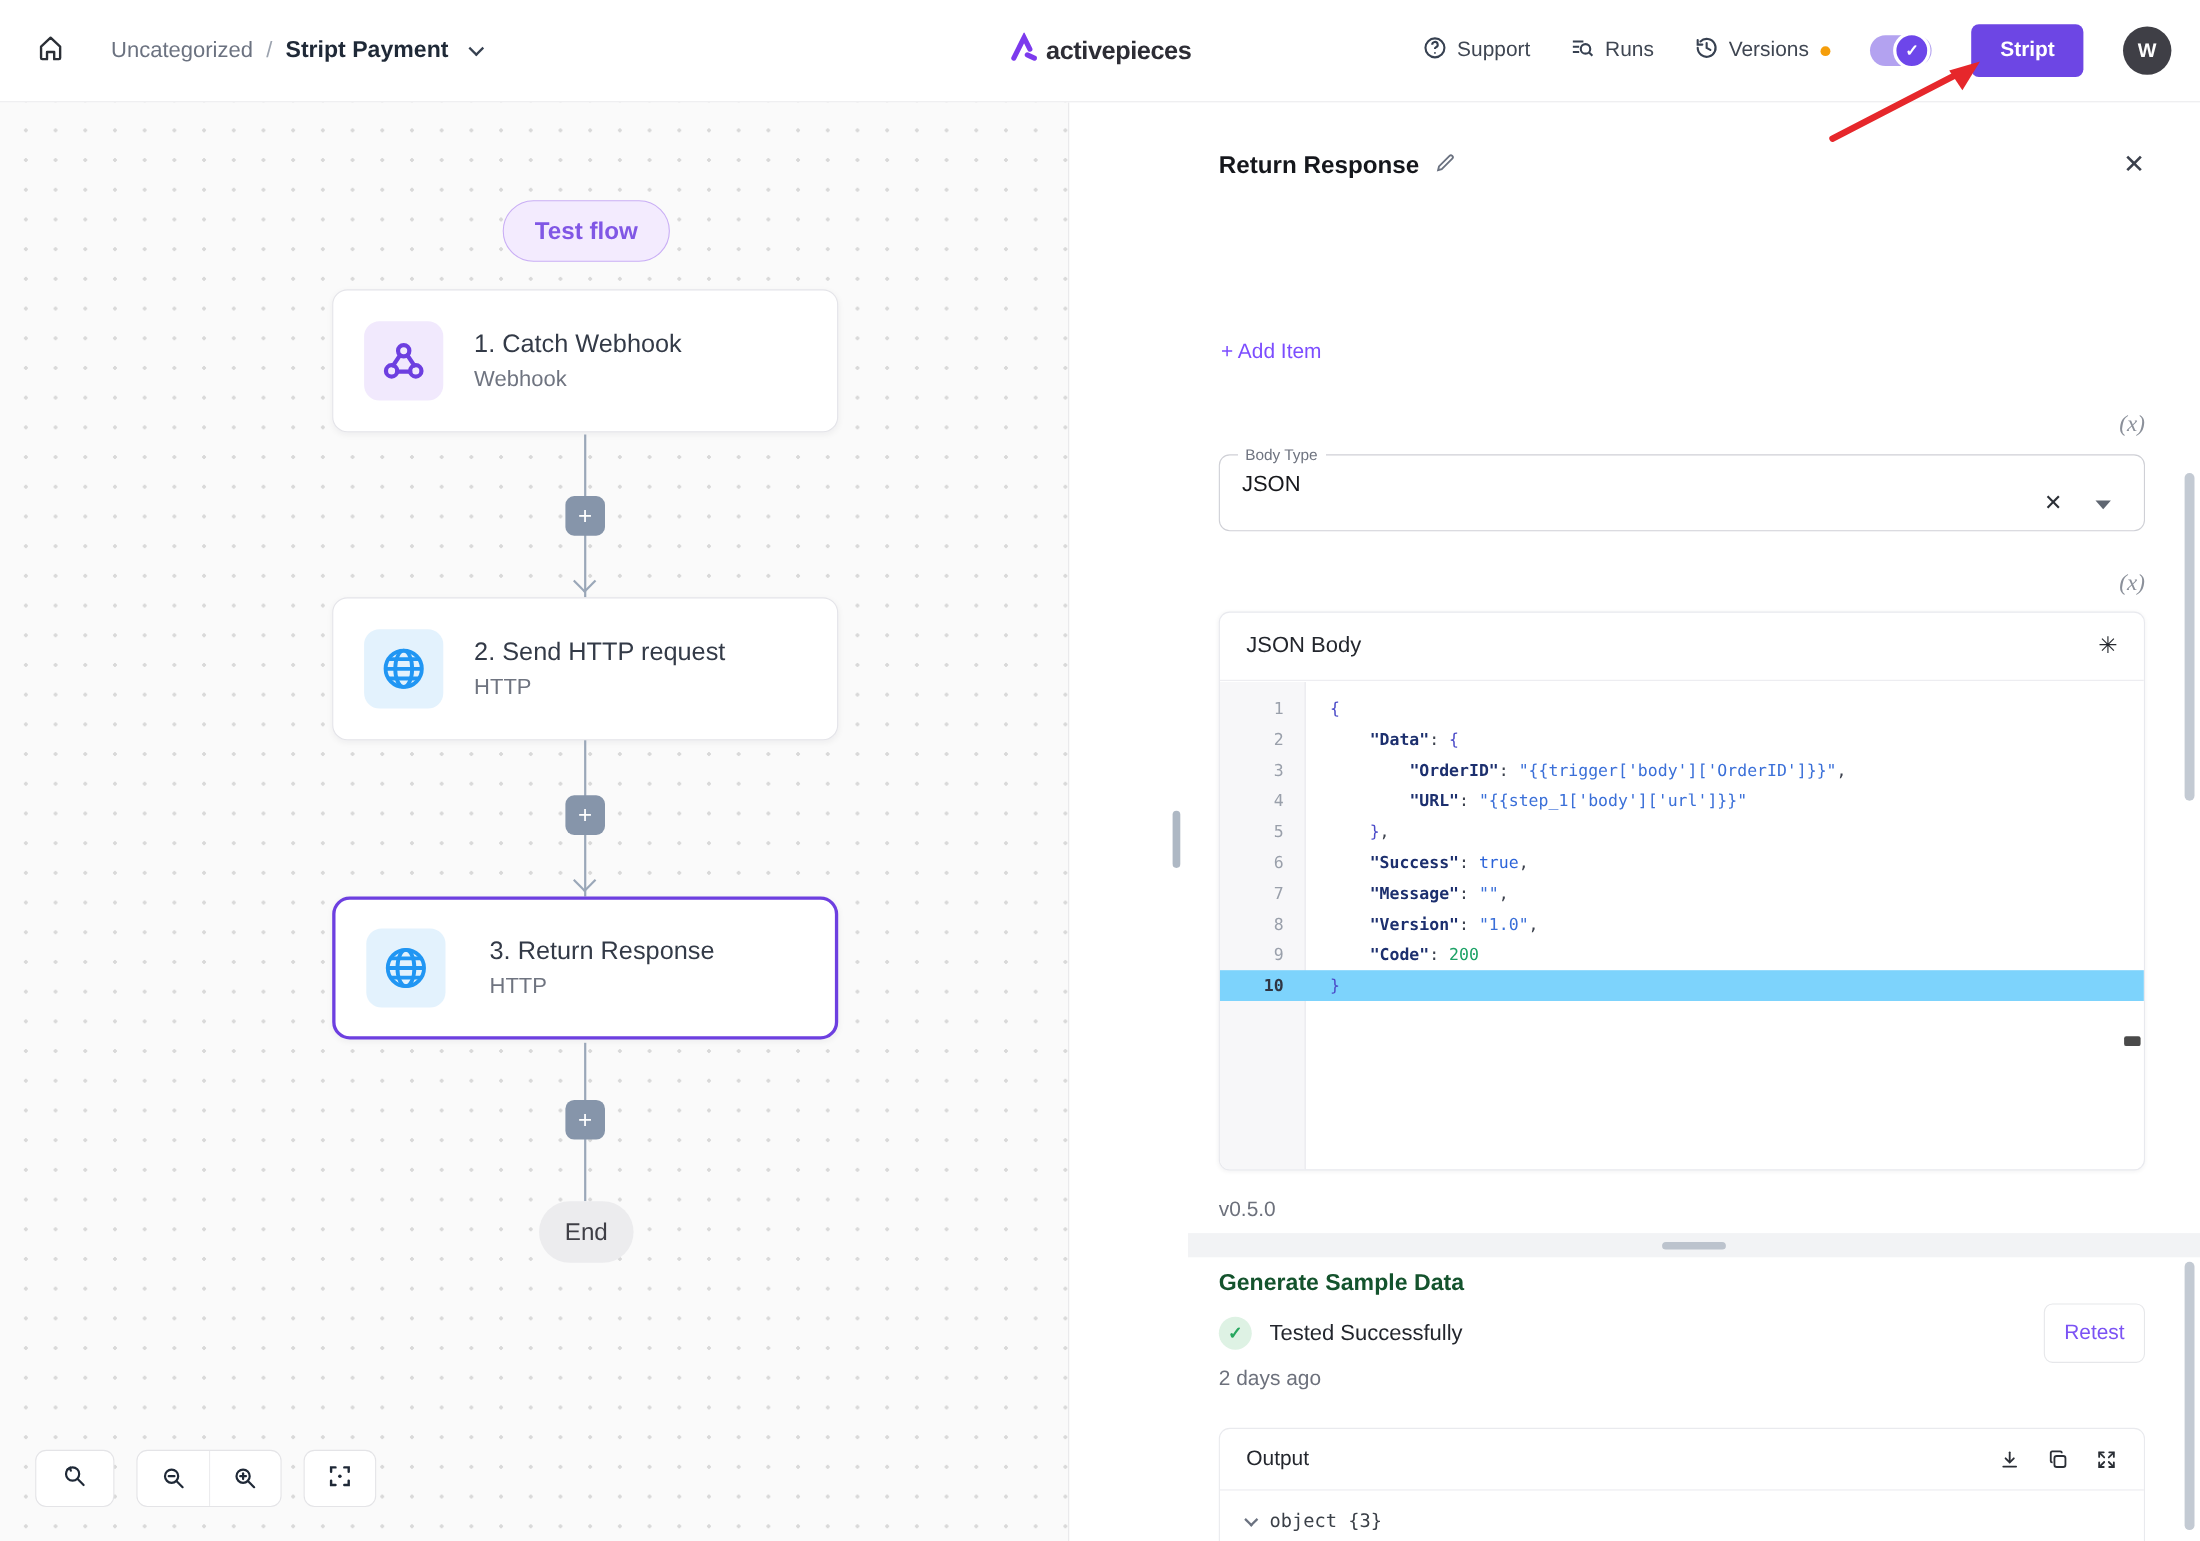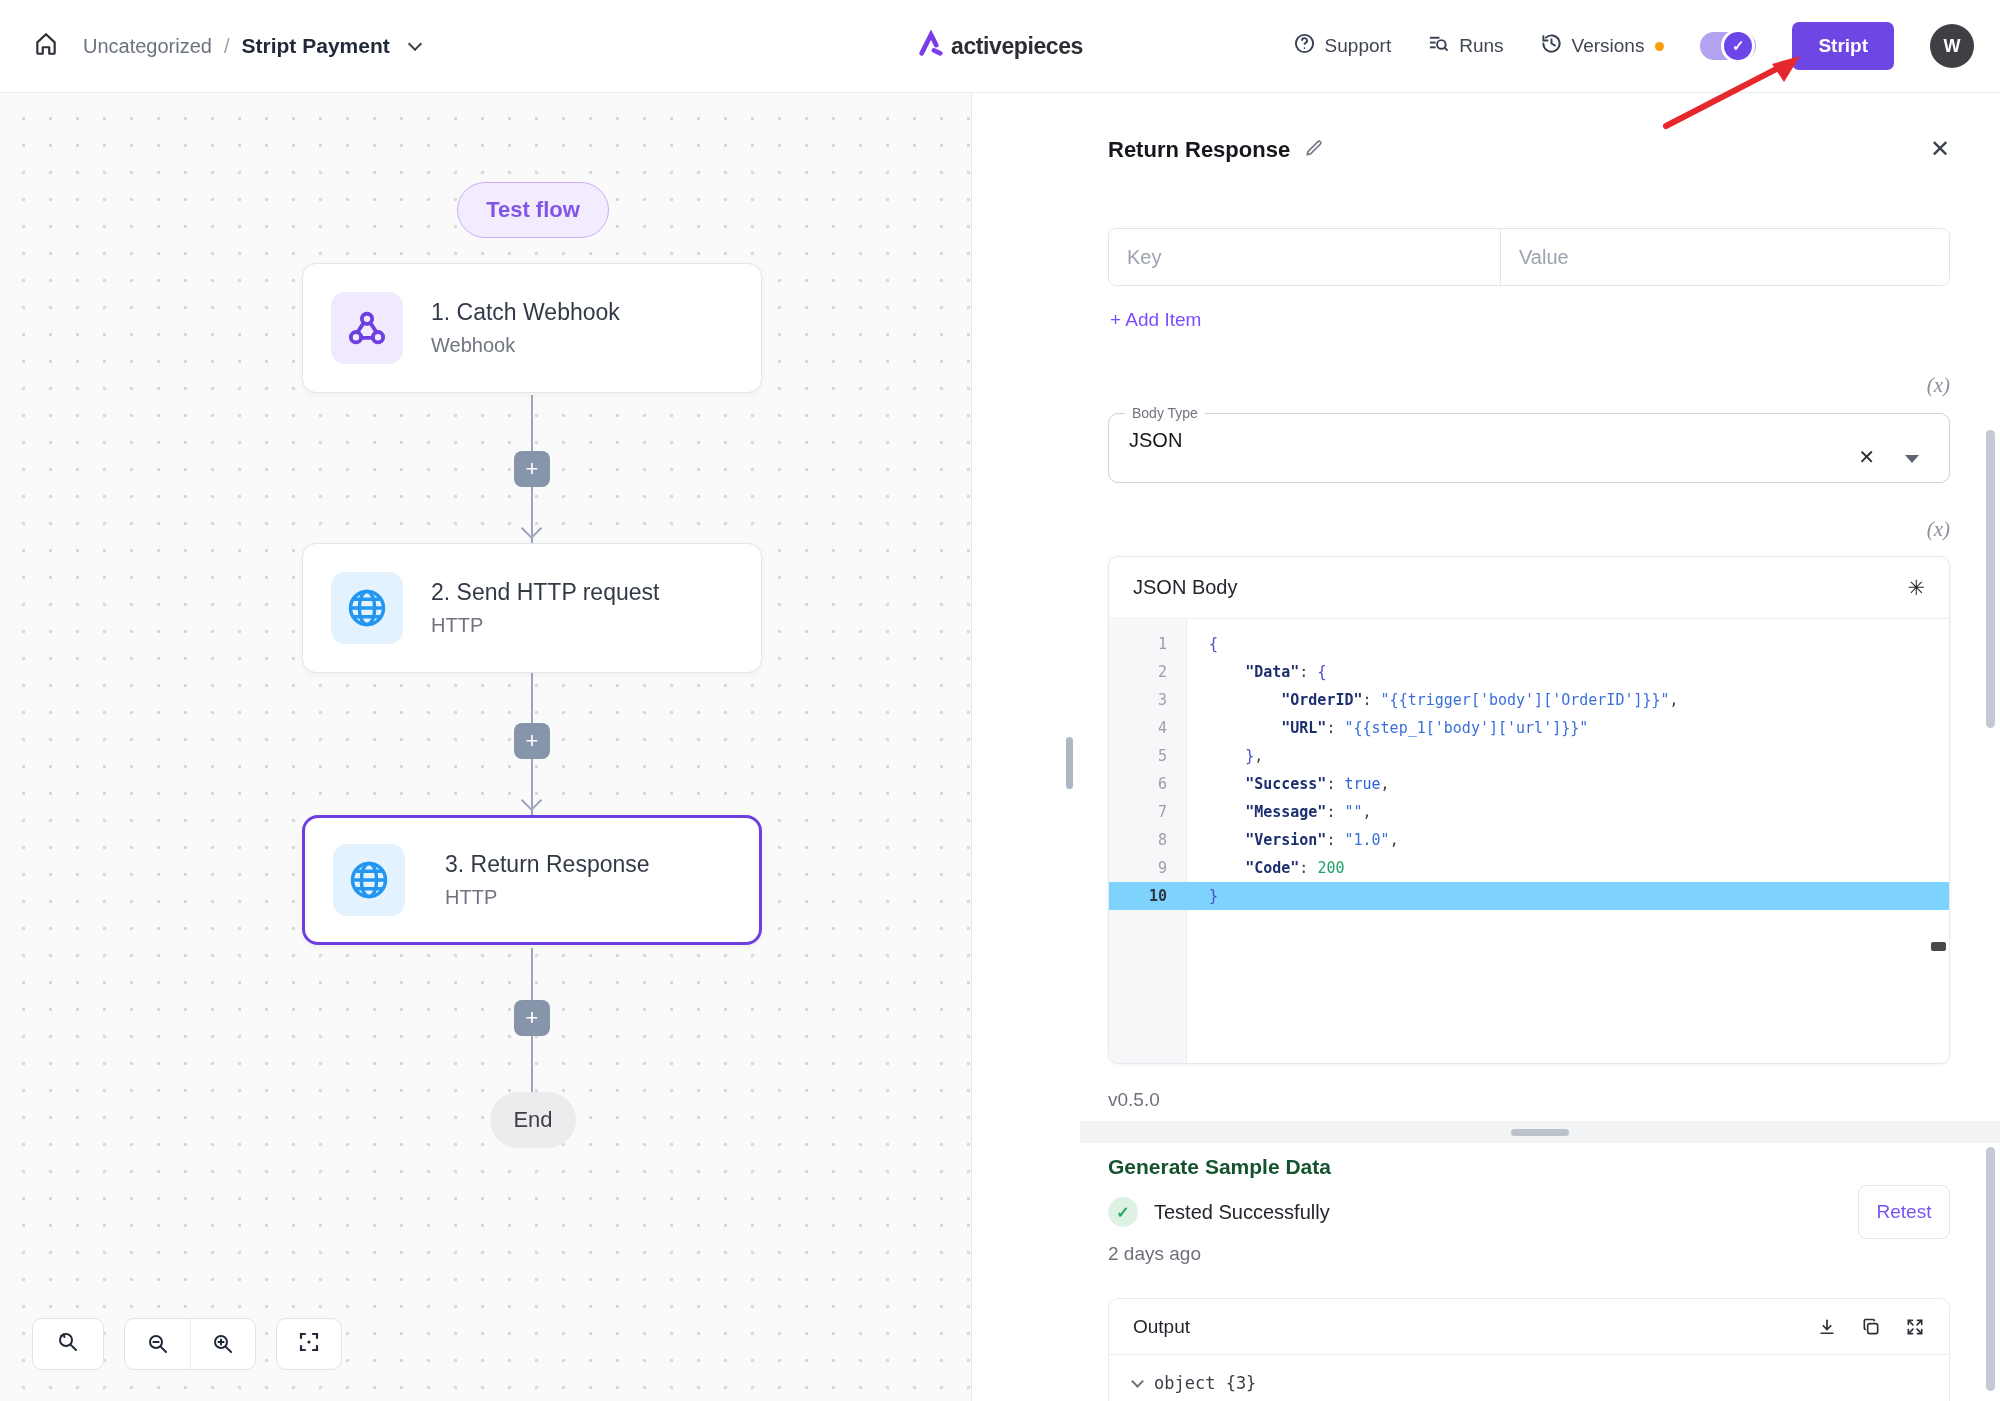--- a/index.html
+++ b/index.html
@@ -3,21 +3,21 @@
 <meta charset="utf-8">
 <style>
   * { box-sizing: border-box; margin: 0; padding: 0; }
   html,body { width:2000px; height:1401px; overflow:hidden; background:#fff;
     font-family:"Liberation Sans", sans-serif; color:#23262d; }
 
   
   .navbar { position:absolute; left:0; top:0; width:2000px; height:93px; background:#fff;
     border-bottom:1px solid #ececee; display:flex; align-items:center; padding:0 26px; z-index:30; }
   .home-btn { width:40px; height:40px; display:flex; align-items:center; justify-content:center; cursor:pointer; }
-  .breadcrumb { display:flex; align-items:center; margin-left:17px; gap:12px; }
+  .breadcrumb { display:flex; align-items:center; margin-left:35px; gap:12px; }
   .crumb-folder { font-size:20px; color:#6b7280; cursor:pointer; }
   .crumb-sep { font-size:20px; color:#9ca3af; }
   .crumb-name { font-size:21px; font-weight:700; color:#1f2937; }
   .chev { display:inline-block; width:10px; height:10px; border-right:2.2px solid #374151;
     border-bottom:2.2px solid #374151; transform:rotate(45deg); margin:-4px 0 0 8px; }
   .logo { position:absolute; left:50%; top:50%; transform:translate(-50%,-50%);
     display:flex; align-items:center; gap:6px; }
   .logo-text { font-size:23px; font-weight:700; color:#2d2d35; letter-spacing:-0.4px; }
   .nav-right { margin-left:auto; display:flex; align-items:center; gap:36px; }
   .nav-item { display:flex; align-items:center; gap:9px; font-size:19px; color:#3f4652; cursor:pointer; }
@@ -328,24 +328,20 @@
   <div class="panel-title-row">
     <span class="panel-title">Return Response</span>
     <span class="pencil">
       <svg width="20" height="20" viewBox="0 0 24 24" fill="none" stroke="#6b7280" stroke-width="2">
           <path d="M4 20l1-4L16.5 4.5a2.1 2.1 0 0 1 3 3L8 19l-4 1z"></path>
         </svg>
     </span>
     <span class="panel-close">✕</span>
   </div>
 
-  <div class="kv-row">
-    <input class="kv-key" type="text" placeholder="Key" style="">
-    <input class="kv-val" type="text" placeholder="Value" style="">
-  </div>
   <div class="add-item">+ Add Item</div>
 
   <div class="var-icon v1">(x)</div>
 
   <fieldset class="bodytype">
     <legend>Body Type</legend>
     <div class="bodytype-value">JSON</div>
     <span class="bt-clear">✕</span>
     <span class="bt-caret"></span>
   </fieldset>

